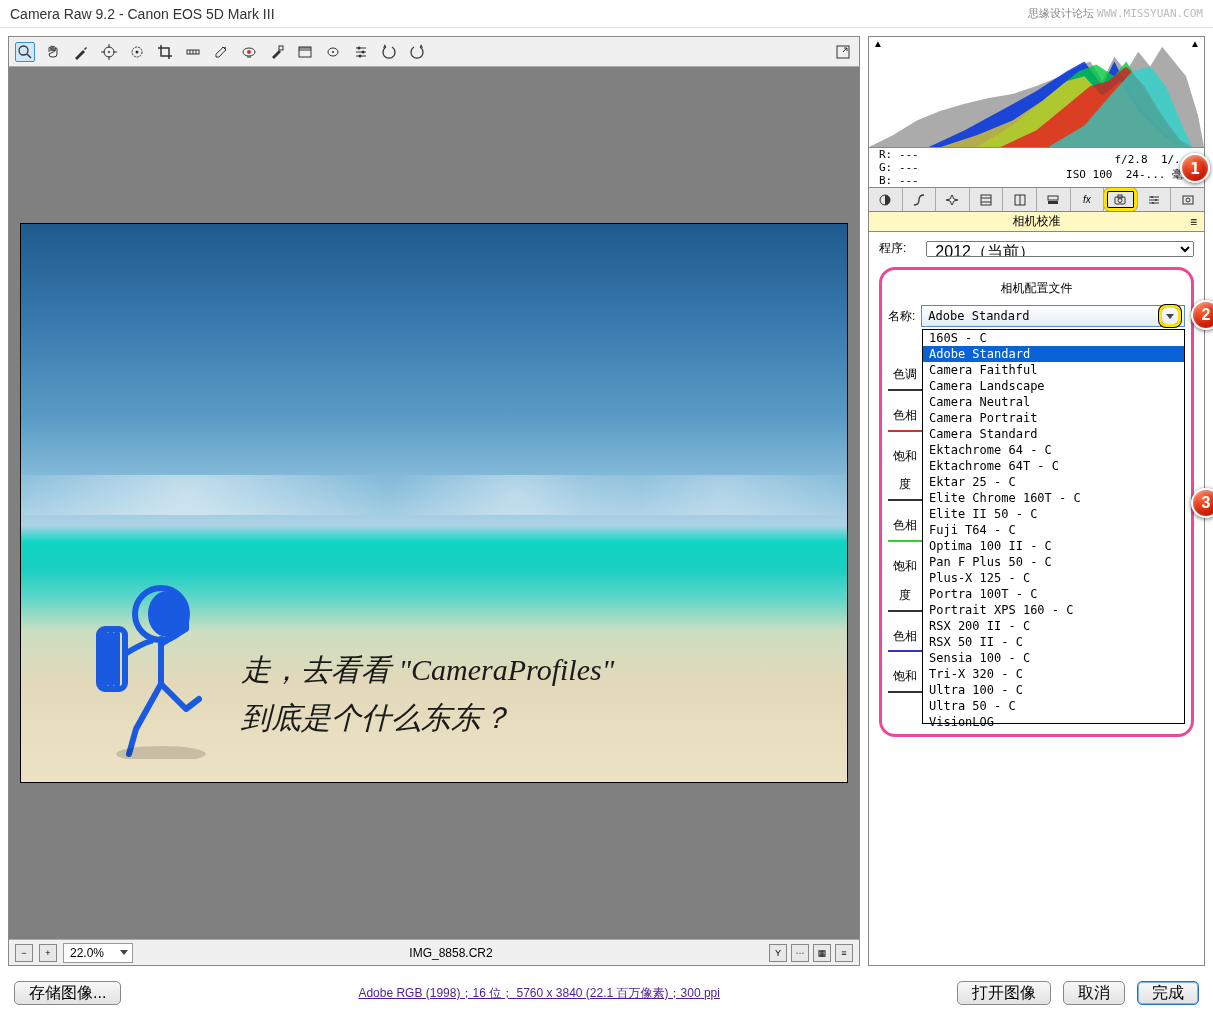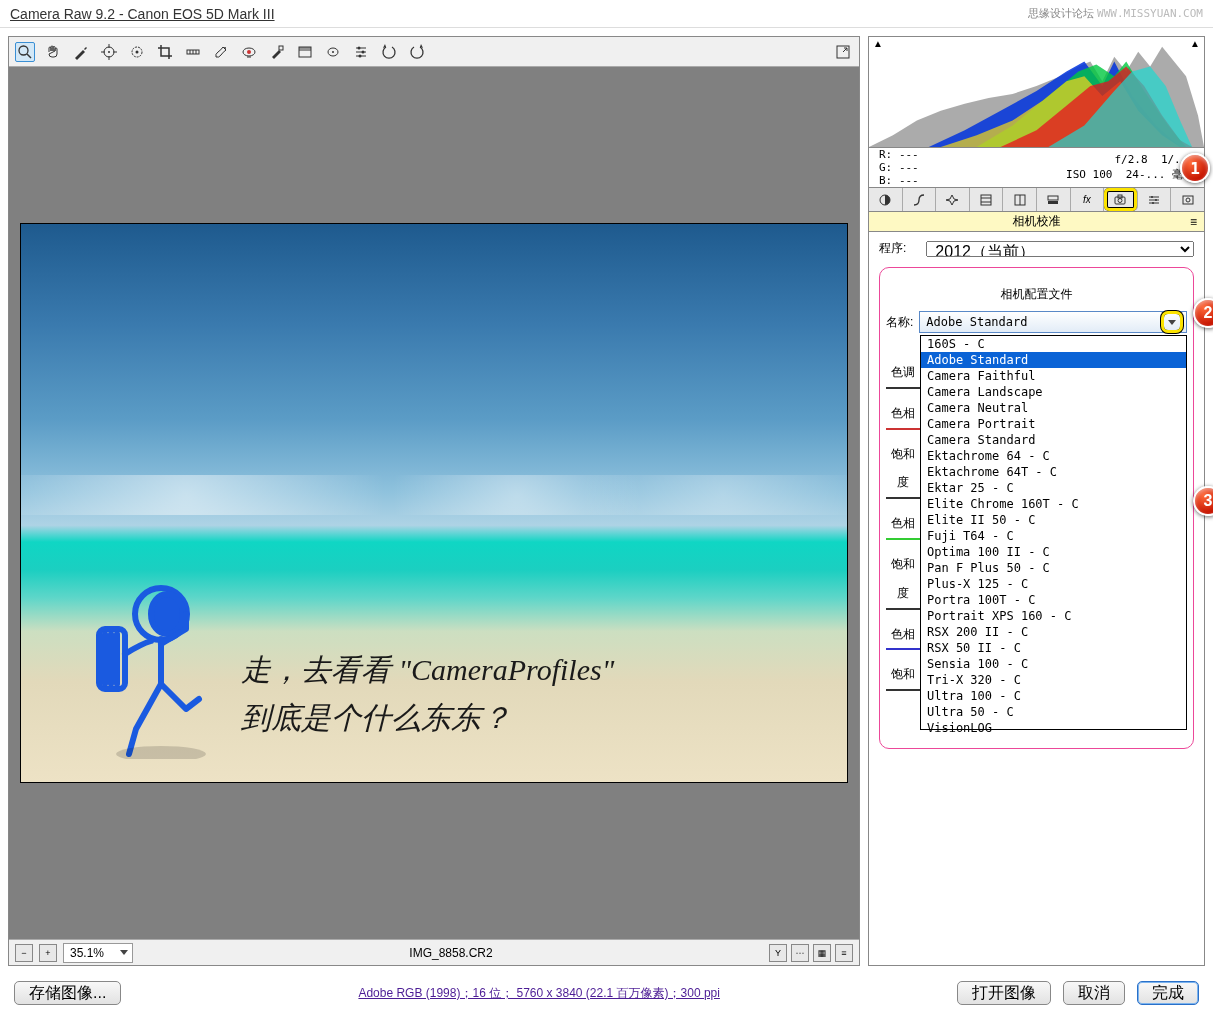--- a/index.html
+++ b/index.html
@@ -1,18 +1,18 @@
 <!DOCTYPE html>
 <html><head>
 <meta charset="utf-8">
 <style>
 * { box-sizing: border-box; margin: 0; padding: 0; }
 body { font-family: "Microsoft YaHei", Arial, sans-serif; font-size: 12px; background: #fff; width: 1213px; height: 1020px; overflow: hidden; position: relative; }
 .titlebar { height: 28px; display: flex; align-items: center; padding: 0 10px; background: #fff; border-bottom: 1px solid #ddd; justify-content: space-between; }
-.title-text { font-size: 14px; color: #333; text-decoration: underline; }
+.title-text { font-size: 14px; color: #333; }
 .branding { font-size: 11px; color: #888; }
 .main { display: flex; height: 946px; padding: 8px; background: #fff; }
 .left { flex: 0 0 852px; display: flex; flex-direction: column; border: 1px solid #888; background: #fff; }
 .toolbar { height: 30px; background: #f0f0f0; display: flex; align-items: center; padding: 0 6px; border-bottom: 1px solid #aaa; gap: 8px; }
 .tool { width: 20px; height: 20px; display: flex; align-items: center; justify-content: center; cursor: pointer; }
 .tool svg { width: 16px; height: 16px; }
 .tool.active { border: 1px solid #3a8fd4; background: #d3e8f7; border-radius: 2px; }
 .toolbar-spacer { flex: 1; }
 .preview-wrap { flex: 1; background: #808080; display: flex; align-items: center; justify-content: center; padding: 10px; }
 .preview { width: 828px; height: 560px; background: linear-gradient(180deg, #1e5a8e 0%, #3a7aae 18%, #5b9cc6 35%, #8fc2dd 48%, #aed3e5 54%, #0fd6c4 57%, #1bcfc1 62%, #5ed6c9 67%, #ccdfc1 73%, #e2d9ba 82%, #ede2c5 100%); border: 1px solid #000; position: relative; overflow: hidden; }
@@ -33,21 +33,21 @@
 .shot { text-align: right; line-height: 1.3; }
 .tabs { height: 24px; display: flex; border: 1px solid #888; border-top: none; background: #e8e8e8; }
 .tab { flex: 1; border-right: 1px solid #aaa; display: flex; align-items: center; justify-content: center; cursor: pointer; }
 .tab:last-child { border-right: none; }
 .tab.highlight { box-shadow: 0 0 0 3px #fce300 inset, 0 0 0 4px #000 inset; border-radius: 5px; }
 .tab svg { width: 14px; height: 14px; }
 .tab-title { height: 20px; border: 1px solid #888; border-top: none; background: #fef9c3; display: flex; align-items: center; justify-content: center; font-size: 12px; }
 .panel { flex: 1; border: 1px solid #888; border-top: none; background: #fff; padding: 8px 10px; position: relative; }
 .proc-row { display: flex; align-items: center; gap: 20px; margin-bottom: 10px; }
 .proc-row select { flex: 1; height: 16px; font-size: 16px; padding: 0 4px; }
-.red-box { border: 1px solid #ec4899; border-radius: 10px; padding: 18px 6px; position: relative; }
+.red-box { border: 3px solid #ec4899; border-radius: 16px; padding: 10px 6px; position: relative; }
 .section-title { text-align: center; font-size: 12px; margin-bottom: 8px; }
 .name-row { display: flex; align-items: center; gap: 6px; margin-bottom: 2px; }
 .name-select { flex: 1; height: 22px; border: 1px solid #5a89c7; background: linear-gradient(#fff,#e2ecf7); display: flex; align-items: center; padding: 0 6px; font-family: monospace; font-size: 12px; justify-content: space-between; position: relative; }
 .name-select .chev { width: 16px; height: 16px; border-radius: 4px; display: flex; align-items: center; justify-content: center; box-shadow: 0 0 0 3px #fce300, 0 0 0 4px #000; }
 .dropdown { border: 1px solid #000; background: #fff; font-family: monospace; font-size: 12px; max-height: 395px; overflow: visible; }
 .dropdown-item { padding: 0px 6px; line-height: 16px; cursor: pointer; }
 .dropdown-item.sel { background: #0a63d6; color: #fff; }
 .hidden-labels { position: absolute; left: 6px; top: 90px; font-size: 12px; line-height: 2.4; width: 34px; text-align: center;}
 .hidden-labels div { border-bottom: 2px solid #333; margin-bottom: 10px;}
 .callout { position: absolute; width: 30px; height: 30px; border-radius: 50%; background: radial-gradient(circle at 35% 30%, #ff6a3a, #c61400 70%); border: 2px solid #fff; box-shadow: 0 1px 4px rgba(0,0,0,0.6), inset 0 2px 4px rgba(255,255,255,0.5); color: #fff; font-weight: bold; font-size: 16px; display: flex; align-items: center; justify-content: center; z-index: 10; }
@@ -199,21 +199,21 @@
         <div class="preview-text">
           <div>走，去看看 "CameraProfiles"</div>
           <div>到底是个什么东东？</div>
         </div>
       </div>
     </div>
     <div class="statusbar">
       <div class="sicon">−</div>
       <div class="sicon">+</div>
       <div class="status-zoom">
-        <span>35.1%</span>
+        <span>22.0%</span>
         <span class="chev-tri"></span>
       </div>
       <div class="status-file">IMG_8858.CR2</div>
       <div class="status-icons-right">
         <div class="sicon">Y</div>
         <div class="sicon">⋯</div>
         <div class="sicon">▦</div>
         <div class="sicon">≡</div>
       </div>
     </div>

